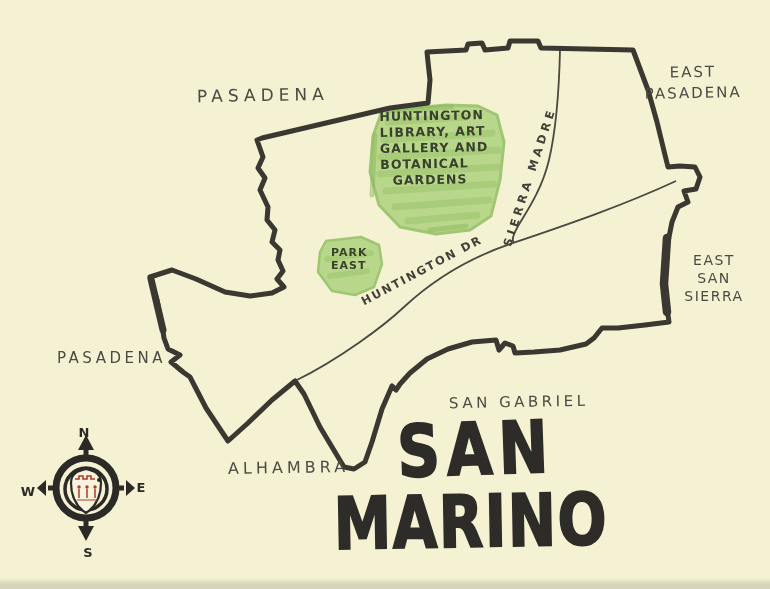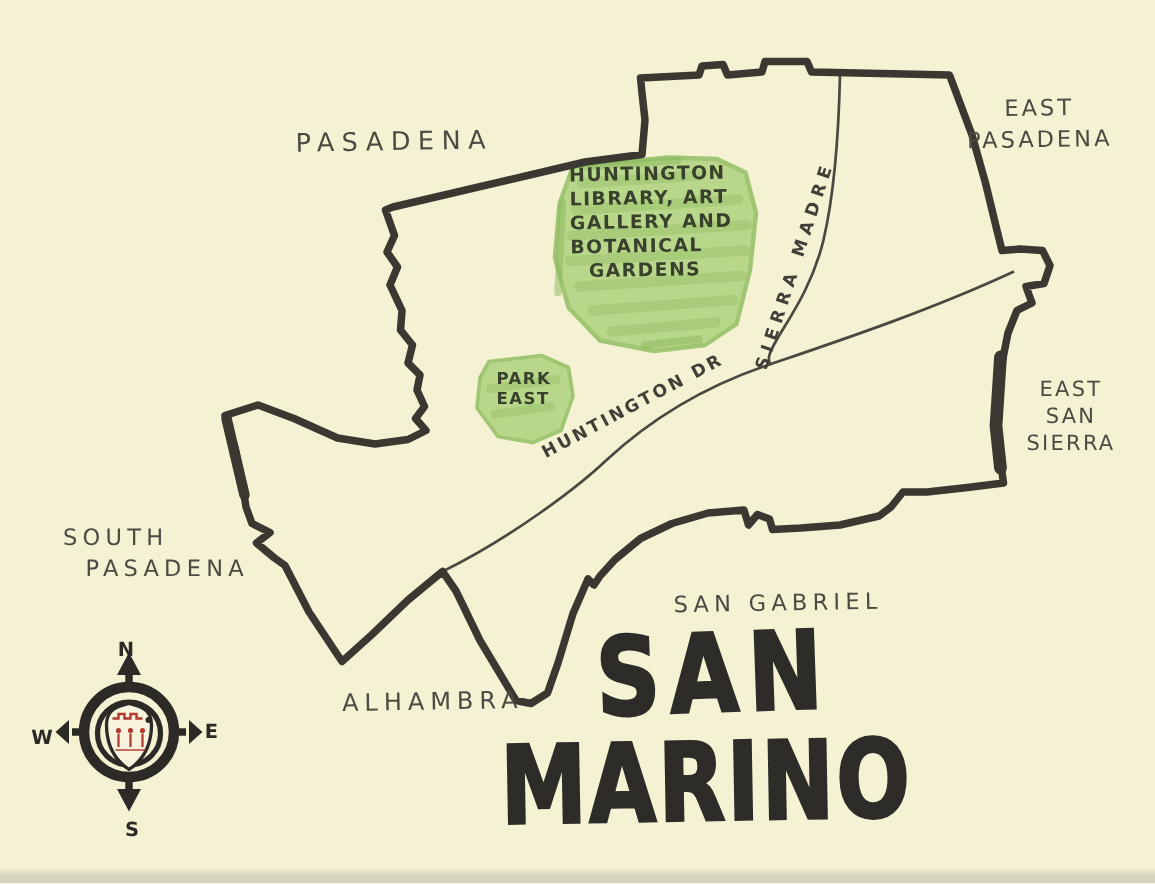--- a/index.html
+++ b/index.html
@@ -140,21 +140,20 @@
     <div>PASADENA</div>
   </div>
 
   <div class="lbl lbl-east-san-gabriel">
     <div>EAST</div>
     <div>SAN</div>
     <div>SIERRA</div>
   </div>
 
   <div class="lbl lbl-south-pasadena">
-    <div>SOUTH</div>
     <div class="l2">PASADENA</div>
   </div>
 
   <div class="lbl lbl-alhambra">ALHAMBRA</div>
   <div class="lbl lbl-san-gabriel">SAN GABRIEL</div>
 
   <div class="park-lbl park-huntington">
     <div>HUNTINGTON</div>
     <div>LIBRARY, ART</div>
     <div>GALLERY AND</div>

